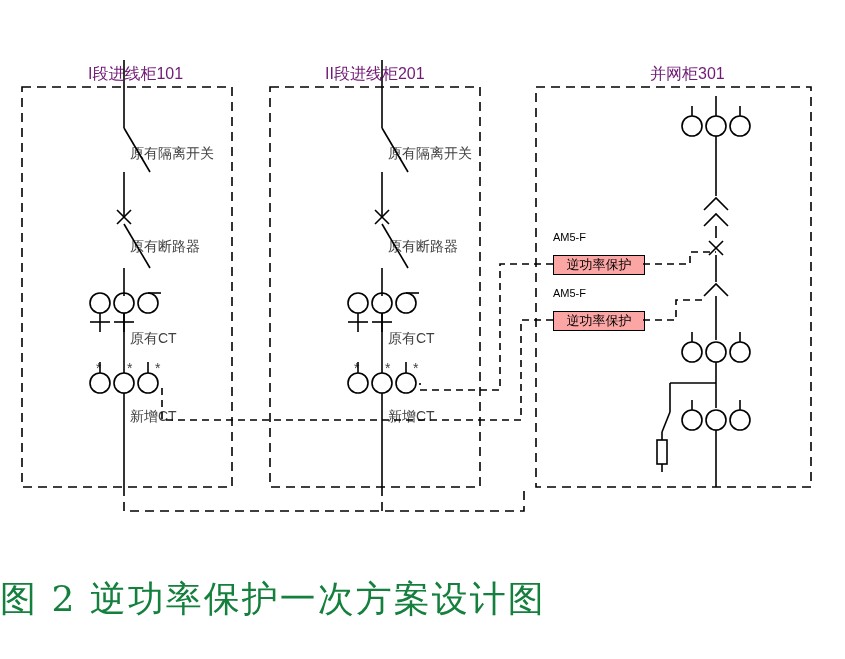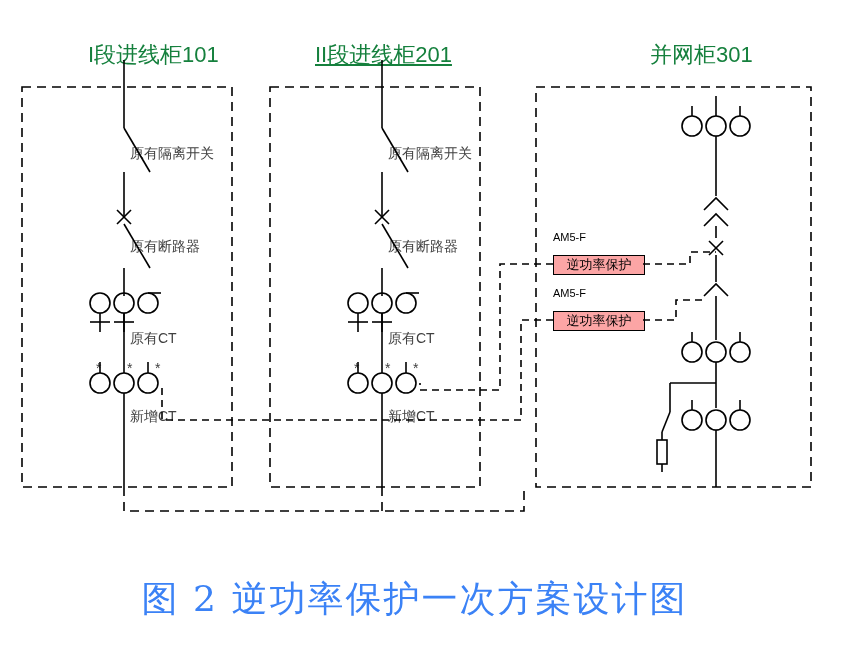--- a/index.html
+++ b/index.html
@@ -6,24 +6,25 @@
   body{
     width:845px;height:659px;
     background:#ffffff;
     font-family:"Liberation Sans","DejaVu Sans",sans-serif;
     position:relative;
     overflow:hidden;
   }
   #stage{position:absolute;left:0;top:0;width:845px;height:659px;}
   .cab-title{
     position:absolute;
-    font-size:22px;
-    color:#15803d;
+    font-size:16px;
+    color:#701a75;
     white-space:nowrap;
     font-family:"Liberation Sans","DejaVu Sans",sans-serif;
+    margin-top:24px;
   }
   .lbl{
     position:absolute;
     font-size:14px;
     color:#404040;
     white-space:nowrap;
     font-family:"Liberation Sans","DejaVu Sans",sans-serif;
   }
   .relay-box{
     position:absolute;
@@ -38,35 +39,35 @@
   }
   .relay-tag{
     position:absolute;
     font-size:11px;
     color:#000;
     white-space:nowrap;
   }
   .caption{
     position:absolute;
     left:0;right:16px;
-    text-align:center;
+    text-align:left;
     font-size:36px;
-    color:#3b82f6;
+    color:#15803d;
     font-family:"DejaVu Serif","Liberation Serif",serif;
     letter-spacing:2px;
   }
   svg{position:absolute;left:0;top:0;}
 </style>
 </head>
 <body>
 
 <div id="stage">
 
   <div class="cab-title" style="left:88px;top:40px;">I段进线柜101</div>
-  <div class="cab-title" style="left:315px;top:40px;text-decoration:underline;">II段进线柜201</div>
+  <div class="cab-title" style="left:325px;top:40px;">II段进线柜201</div>
   <div class="cab-title" style="left:650px;top:40px;text-align:right;">并网柜301</div>
 
   <div class="lbl" style="left:130px;top:145px;">原有隔离开关</div>
   <div class="lbl" style="left:130px;top:238px;">原有断路器</div>
   <div class="lbl" style="left:130px;top:330px;">原有CT</div>
   <div class="lbl" style="left:130px;top:408px;">新增CT</div>
 
   <div class="lbl" style="left:388px;top:145px;">原有隔离开关</div>
   <div class="lbl" style="left:388px;top:238px;">原有断路器</div>
   <div class="lbl" style="left:388px;top:330px;">原有CT</div>

